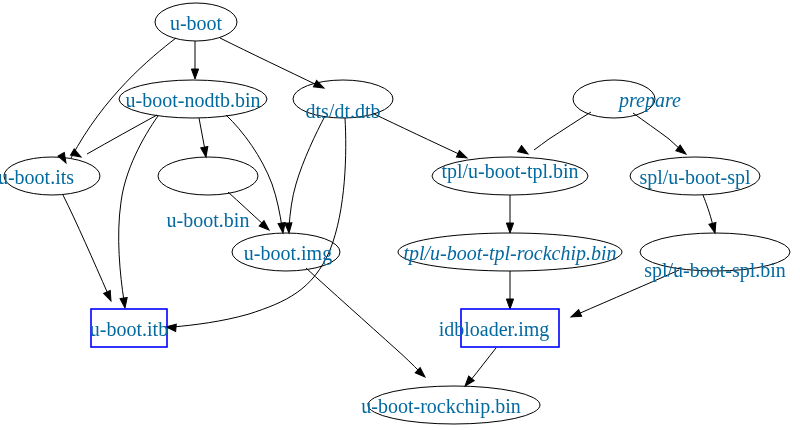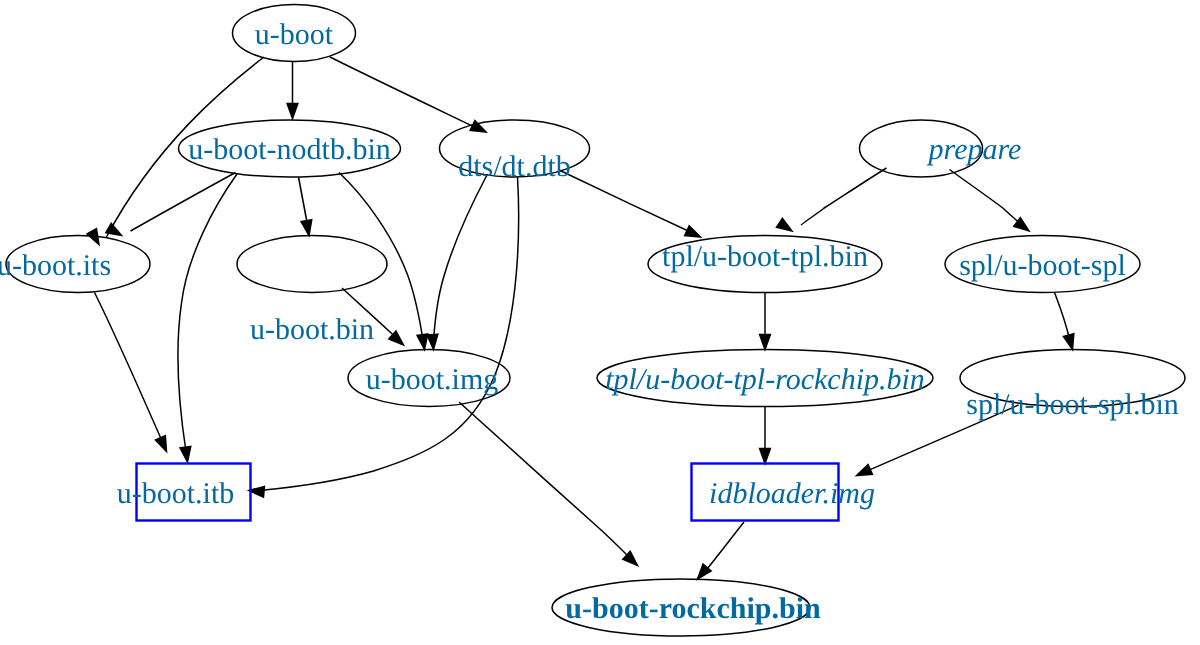--- a/index.html
+++ b/index.html
@@ -157,17 +157,17 @@
       <div class="node-label" style="left: 193px; top: 100px;">u-boot-nodtb.bin</div>
       <div class="node-label" style="left: 343px; top: 100px; margin-top: 11px;">dts/dt.dtb</div>
       <div class="node-label" style="left: 650px; top: 100px; font-style: italic;">prepare</div>
       <div class="node-label" style="left: 36px; top: 177px;">u-boot.its</div>
       <div class="node-label" style="left: 208px; top: 177px; margin-top: 43px;">u-boot.bin</div>
       <div class="node-label" style="left: 510px; top: 171px;">tpl/u-boot-tpl.bin</div>
       <div class="node-label" style="left: 695px; top: 177px;">spl/u-boot-spl</div>
       <div class="node-label" style="left: 288px; top: 253px;">u-boot.img</div>
       <div class="node-label" style="left: 510px; top: 253px; font-style: italic;">tpl/u-boot-tpl-rockchip.bin</div>
       <div class="node-label" style="left: 715px; top: 270px;">spl/u-boot-spl.bin</div>
-      <div class="node-label" style="left: 117px; top: 329px;">u-boot.itb</div>
-      <div class="node-label" style="left: 528px; top: 329px; font-style: italic;">idbloader.img</div>
-      <div class="node-label" style="left: 462px; top: 406px; font-weight: bold;">u-boot-rockchip.bin</div>
+      <div class="node-label" style="left: 129px; top: 329px;">u-boot.itb</div>
+      <div class="node-label" style="left: 494px; top: 329px;">idbloader.img</div>
+      <div class="node-label" style="left: 441px; top: 406px;">u-boot-rockchip.bin</div>
     </div>
 </div>
 
 </body></html>

